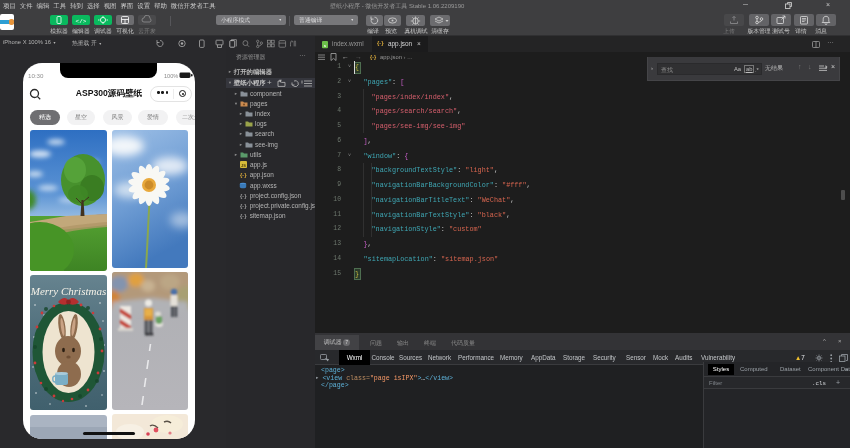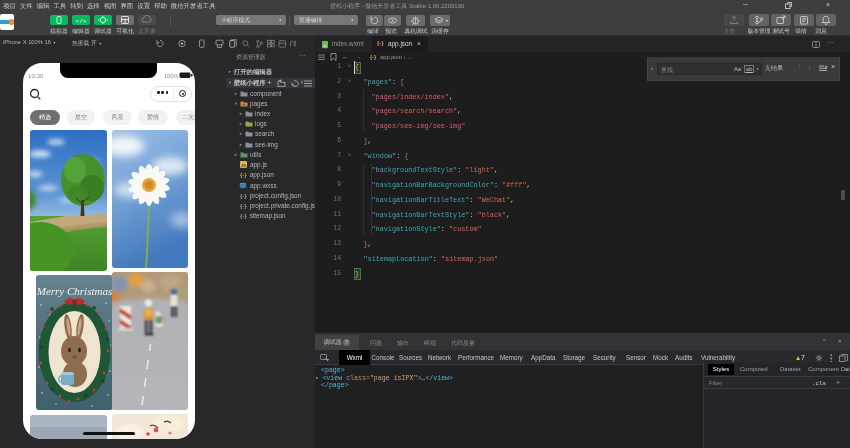--- a/index.html
+++ b/index.html
@@ -196,20 +196,21 @@
           <rect x="0.5" y="0.5" width="11" height="5.4" rx="1.4" fill="#1a1a1a"></rect>
           <rect x="12" y="2" width="1.6" height="2.6" rx="0.8" fill="#1a1a1a"></rect>
         </svg>
 
   <div class="abs" style="left:37px;top:0;width:97px;height:15px;background:#000;border-radius:0 0 8px 8px"></div>
 
   <svg class="abs" style="left:5.5px;top:25px" width="13" height="13">
           <circle cx="5.5" cy="5.5" r="4" fill="none" stroke="#2b2b2b" stroke-width="1.3"></circle>
           <path d="M8.6 8.6l2.6 2.6" stroke="#2b2b2b" stroke-width="1.3"></path>
         </svg>
+  <div class="abs" style="left:0;top:25px;width:172px;text-align:center;font-size:8.6px;font-weight:bold;color:#111">ASP300源码壁纸</div>
   <div class="abs" style="left:127px;top:23px;width:42px;height:16px;background:#fff;border:1px solid #e3e3e3;border-radius:8.5px">
     <span class="abs" style="left:6px;top:4.2px;width:2.6px;height:2.6px;border-radius:50%;background:#1a1a1a"></span>
     <span class="abs" style="left:10.4px;top:4.2px;width:2.6px;height:2.6px;border-radius:50%;background:#1a1a1a"></span>
     <span class="abs" style="left:14.8px;top:4.2px;width:2.6px;height:2.6px;border-radius:50%;background:#1a1a1a"></span>
     <span class="abs" style="left:22px;top:2px;width:1px;height:10px;background:#ececec"></span>
     <span class="abs" style="left:28px;top:2.6px;width:7px;height:7px;border:1.2px solid #1a1a1a;border-radius:50%"></span>
     <span class="abs" style="left:31px;top:5.6px;width:2.4px;height:2.4px;border-radius:50%;background:#1a1a1a"></span>
   </div>
 
   <div class="pill" style="left:7px;top:47px;width:30px;background:#6f6f72;color:#fff">精选</div>
@@ -286,21 +287,21 @@
      <ellipse cx="37" cy="55" rx="5.5" ry="21" transform="rotate(50 37 55)"></ellipse>
      <ellipse cx="37" cy="55" rx="5.5" ry="21" transform="rotate(75 37 55)"></ellipse>
      <ellipse cx="37" cy="55" rx="5.5" ry="21" transform="rotate(100 37 55)"></ellipse>
      <ellipse cx="37" cy="55" rx="5.5" ry="21" transform="rotate(125 37 55)"></ellipse>
      <ellipse cx="37" cy="55" rx="5.5" ry="21" transform="rotate(155 37 55)"></ellipse>
     </g>
     <circle cx="37" cy="55" r="7" fill="#e8a93c"></circle>
     <circle cx="37" cy="55" r="4.4" fill="#cc8c2a"></circle>
    </svg>
   </div>
-  <div class="pimg" style="left:13px;top:212px;width:77px;height:135px">
+  <div class="pimg" style="left:7px;top:212px;width:77px;height:135px">
    <svg width="77" height="135" viewBox="0 0 77 135" preserveAspectRatio="none">
     <defs>
               <linearGradient id="tealbg" x1="0" y1="0" x2="0" y2="1">
                 <stop offset="0" stop-color="#66838f"></stop>
                 <stop offset="0.5" stop-color="#4e6d7a"></stop>
                 <stop offset="1" stop-color="#40606d"></stop>
               </linearGradient>
             </defs>
     <rect width="77" height="135" fill="url(#tealbg)"></rect>
     <g fill="#ffffff" opacity="0.8">

